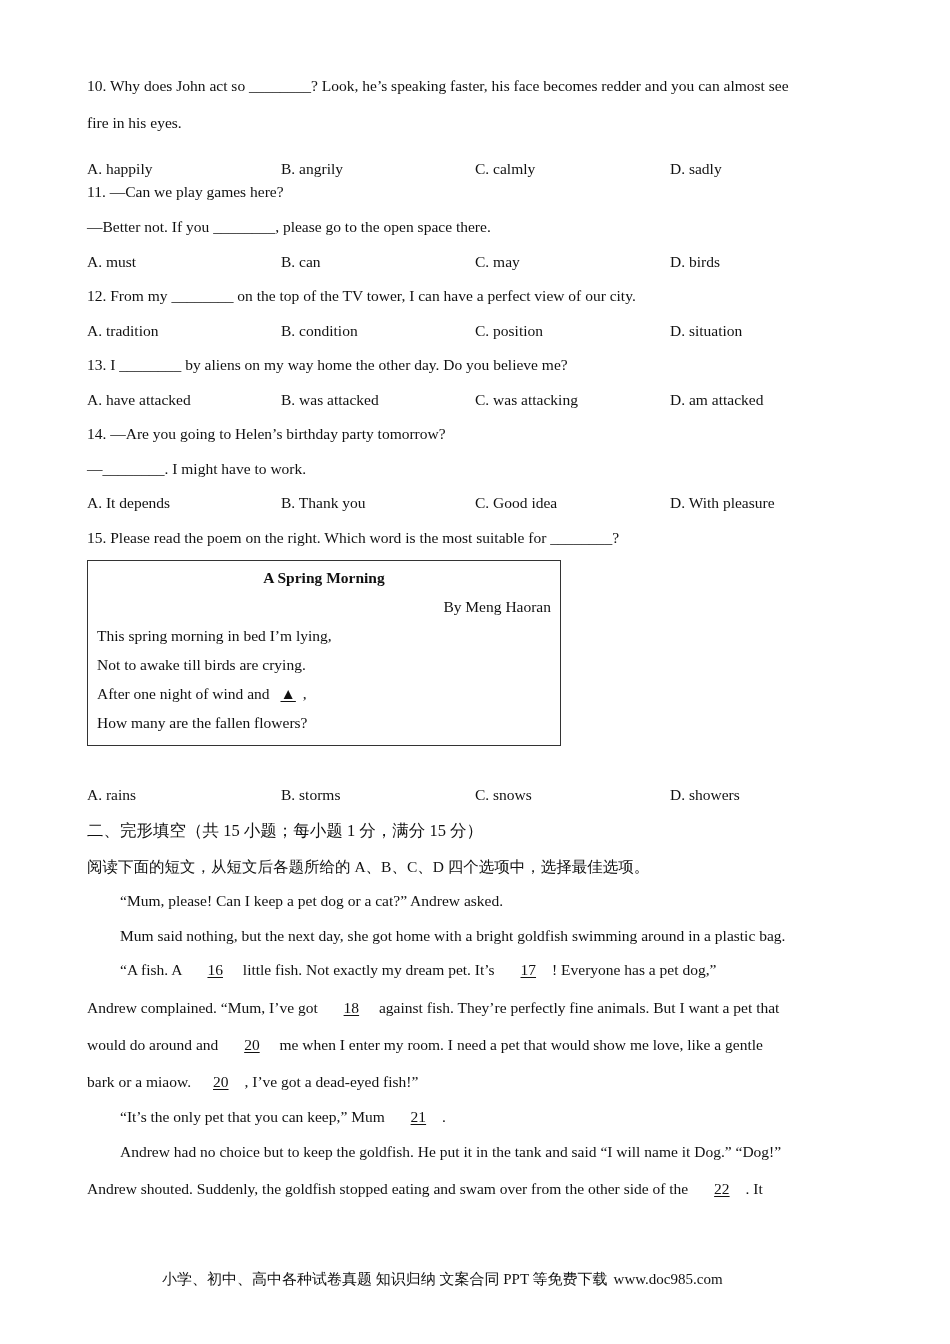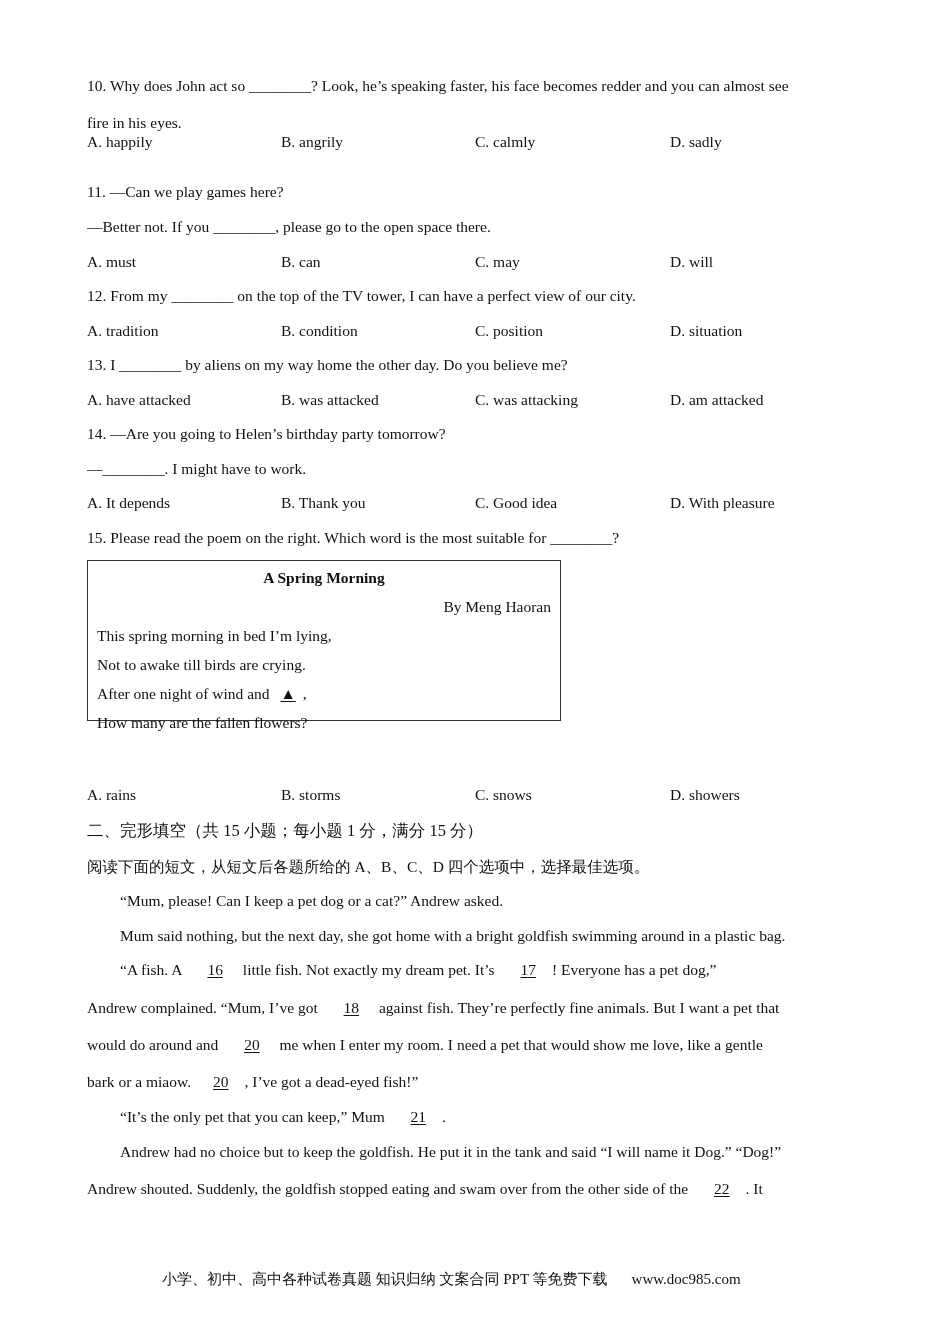--- a/index.html
+++ b/index.html
@@ -4,52 +4,52 @@
 <style>
   html, body { margin: 0; padding: 0; background: #ffffff; }
   body { width: 950px; height: 1344px; position: relative; overflow: hidden;
          font-family: "Liberation Serif", "DejaVu Serif", serif; color: #111; font-size: 15.5px; }
   .line { position: absolute; left: 87px; white-space: nowrap; line-height: 20px; }
   .indent { left: 120px; }
   .opts { position: absolute; left: 87px; width: 780px; height: 20px; line-height: 20px; }
   .opt { position: absolute; top: 0; white-space: nowrap; }
   .opt.a { left: 0; } .opt.b { left: 194px; } .opt.c { left: 388px; } .opt.d { left: 583px; }
   .nblank { display: inline-block; text-decoration: underline; text-underline-offset: 2px; }
-  .poem-box { position: absolute; left: 87px; top: 560px; width: 474px; height: 161px;
+  .poem-box { position: absolute; left: 87px; top: 560px; width: 474px; height: 186px;
               border: 1.5px solid #333; box-sizing: border-box; }
   .poem-title { position: absolute; top: 7px; left: 0; width: 100%; text-align: center; font-weight: bold; line-height: 20px; }
   .poem-author { position: absolute; top: 36px; right: 9px; line-height: 20px; }
   .poem-line { position: absolute; left: 9px; line-height: 20px; white-space: nowrap; }
   .section-h { position: absolute; left: 87px; top: 820px; font-weight: normal; font-size: 16.5px; line-height: 22px; white-space: nowrap; }
   .footer { position: absolute; left: 162px; top: 1269px; font-size: 15px; line-height: 20px; white-space: nowrap; word-spacing: 0; }
-  .footer .url { margin-left: 24px; }
+  .footer .url { margin-left: 6px; }
 </style>
 </head>
 <body>
 
 <div class="line" style="top:76px">
   <span>10. Why does John act so </span><span>________</span><span>? Look, he’s speaking faster, his face becomes redder and you can almost see</span>
 </div>
 <div class="line" style="top:113px">fire in his eyes.</div>
-<div class="opts" style="top:132px">
+<div class="opts" style="top:159px">
   <span class="opt a">A. happily</span>
   <span class="opt b">B. angrily</span>
   <span class="opt c">C. calmly</span>
   <span class="opt d">D. sadly</span>
 </div>
 
 <div class="line" style="top:182px">11. —Can we play games here?</div>
 <div class="line" style="top:217px">
   <span>—Better not. If you </span><span>________</span><span>, please go to the open space there.</span>
 </div>
 <div class="opts" style="top:252px">
   <span class="opt a">A. must</span>
   <span class="opt b">B. can</span>
   <span class="opt c">C. may</span>
-  <span class="opt d">D. will</span>
+  <span class="opt d">D. birds</span>
 </div>
 
 <div class="line" style="top:286px">
   <span>12. From my </span><span>________</span><span> on the top of the TV tower, I can have a perfect view of our city.</span>
 </div>
 <div class="opts" style="top:321px">
   <span class="opt a">A. tradition</span>
   <span class="opt b">B. condition</span>
   <span class="opt c">C. position</span>
   <span class="opt d">D. situation</span>

